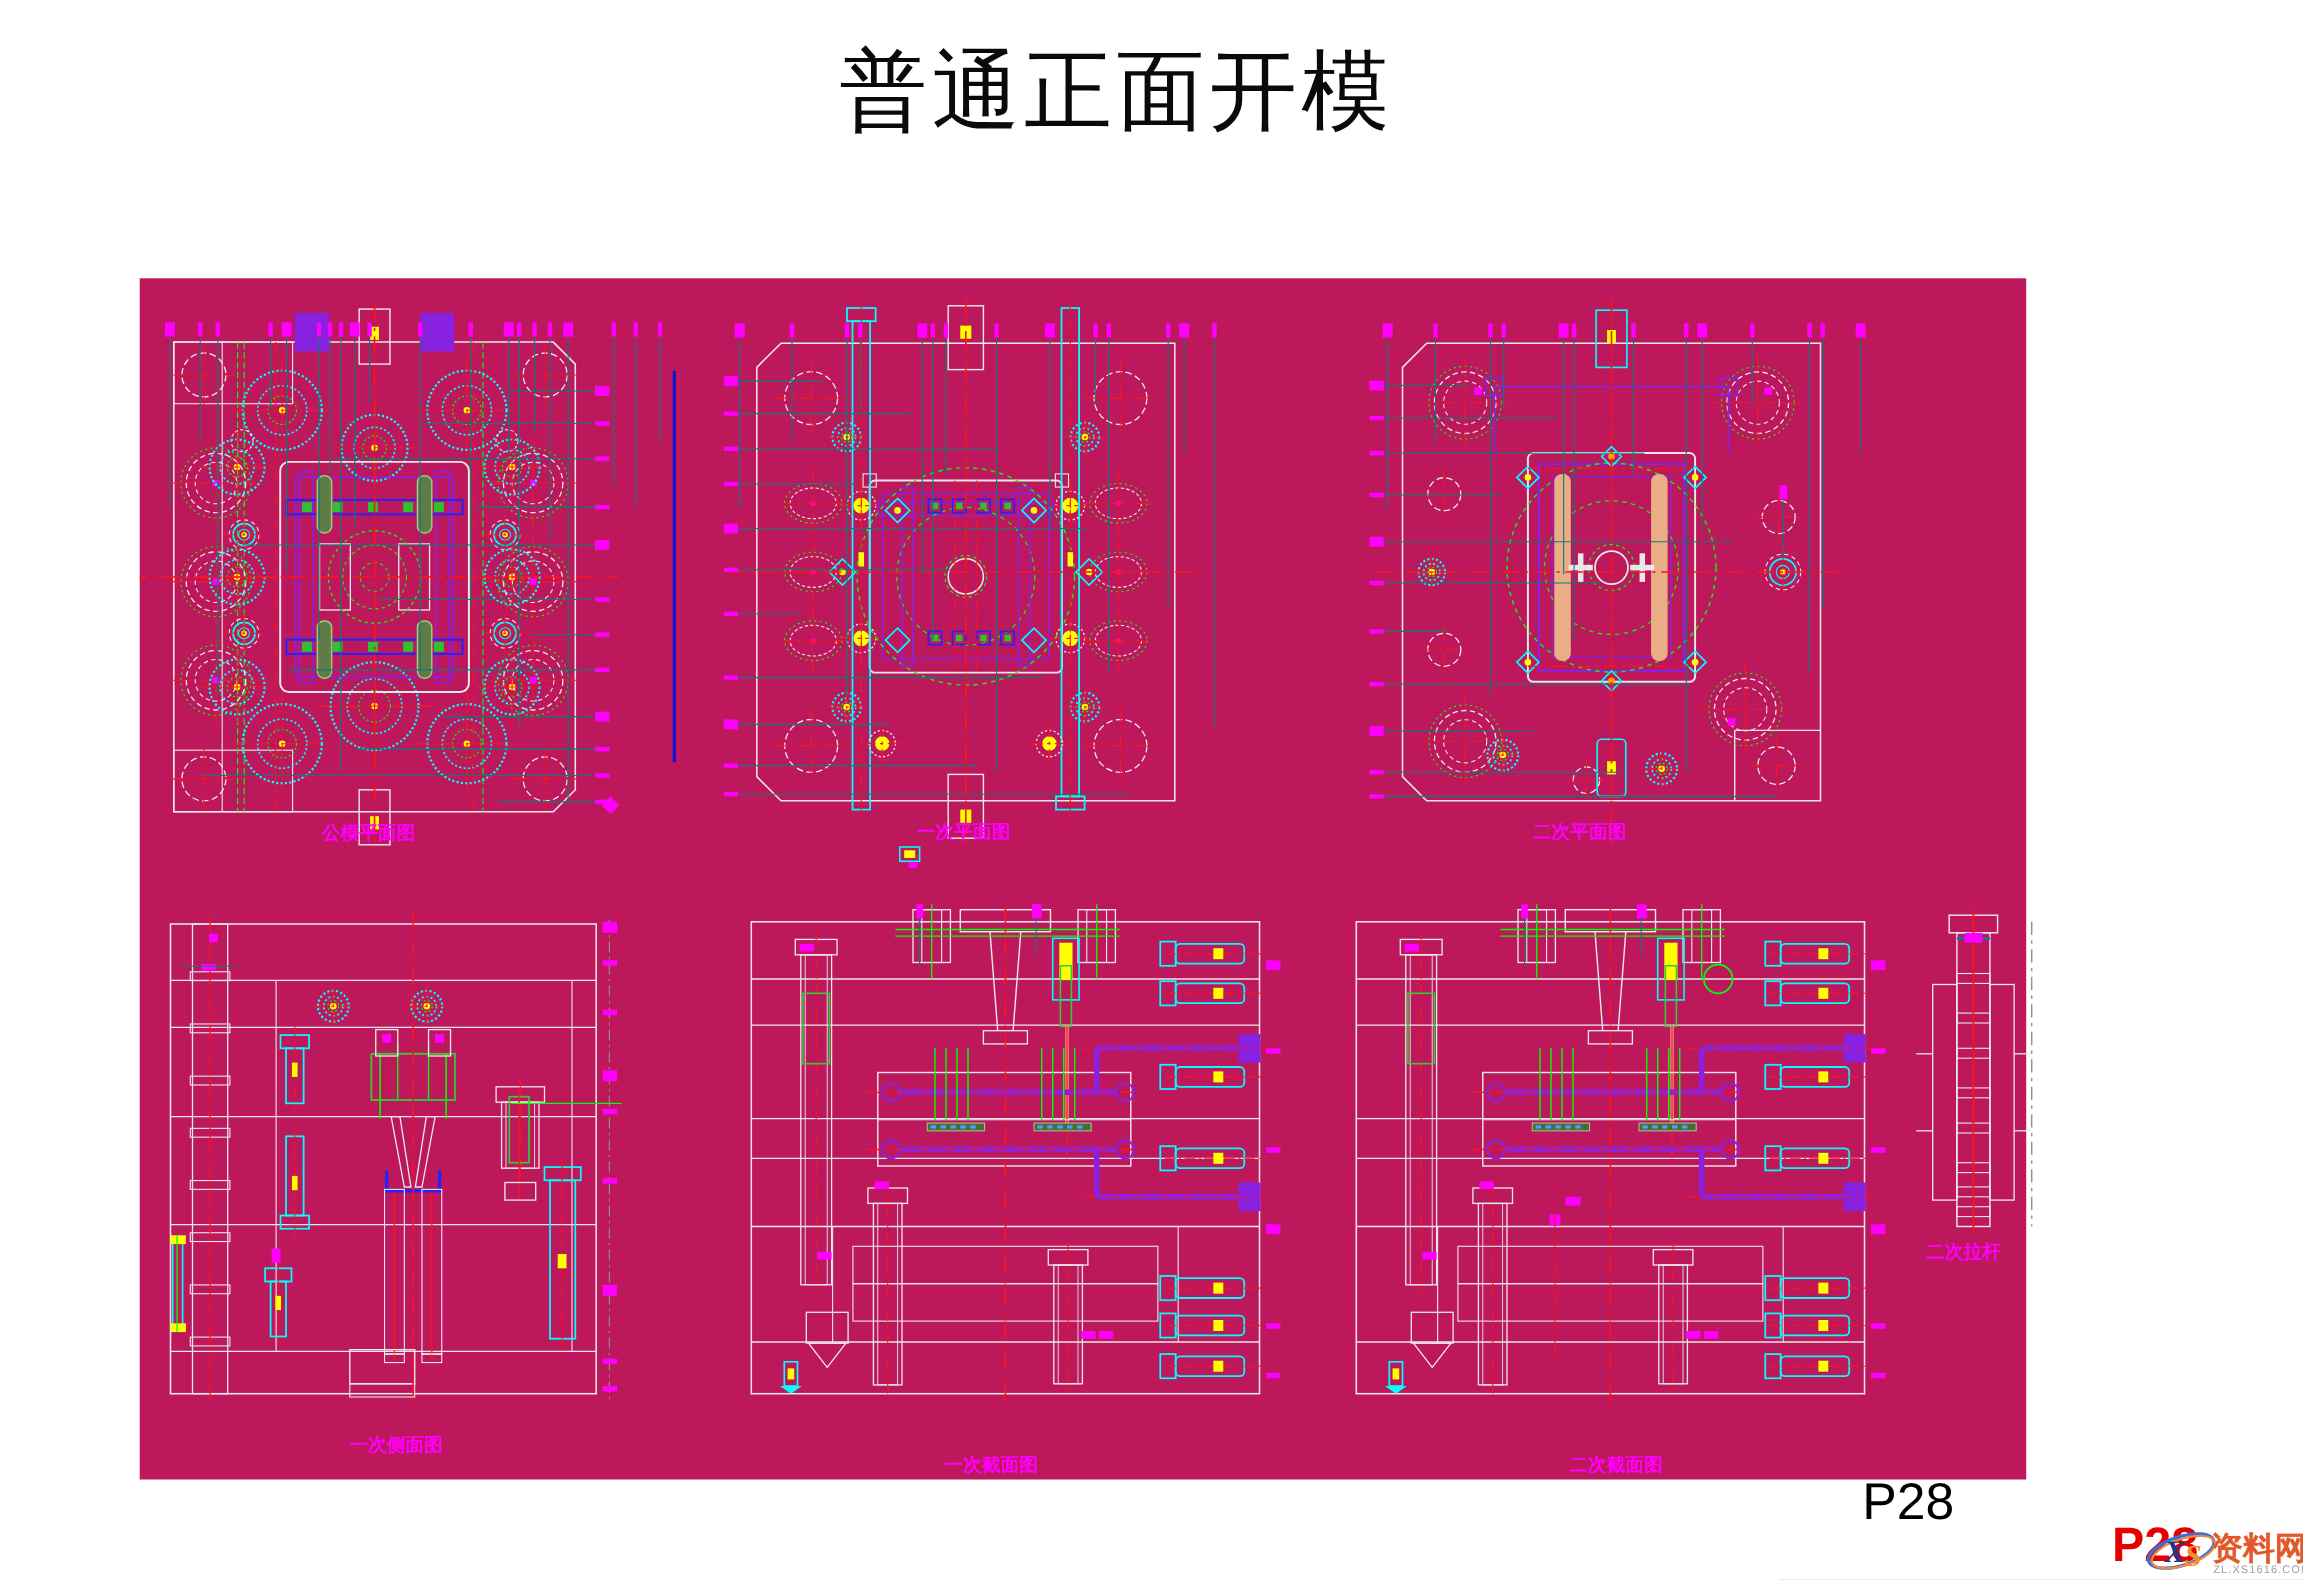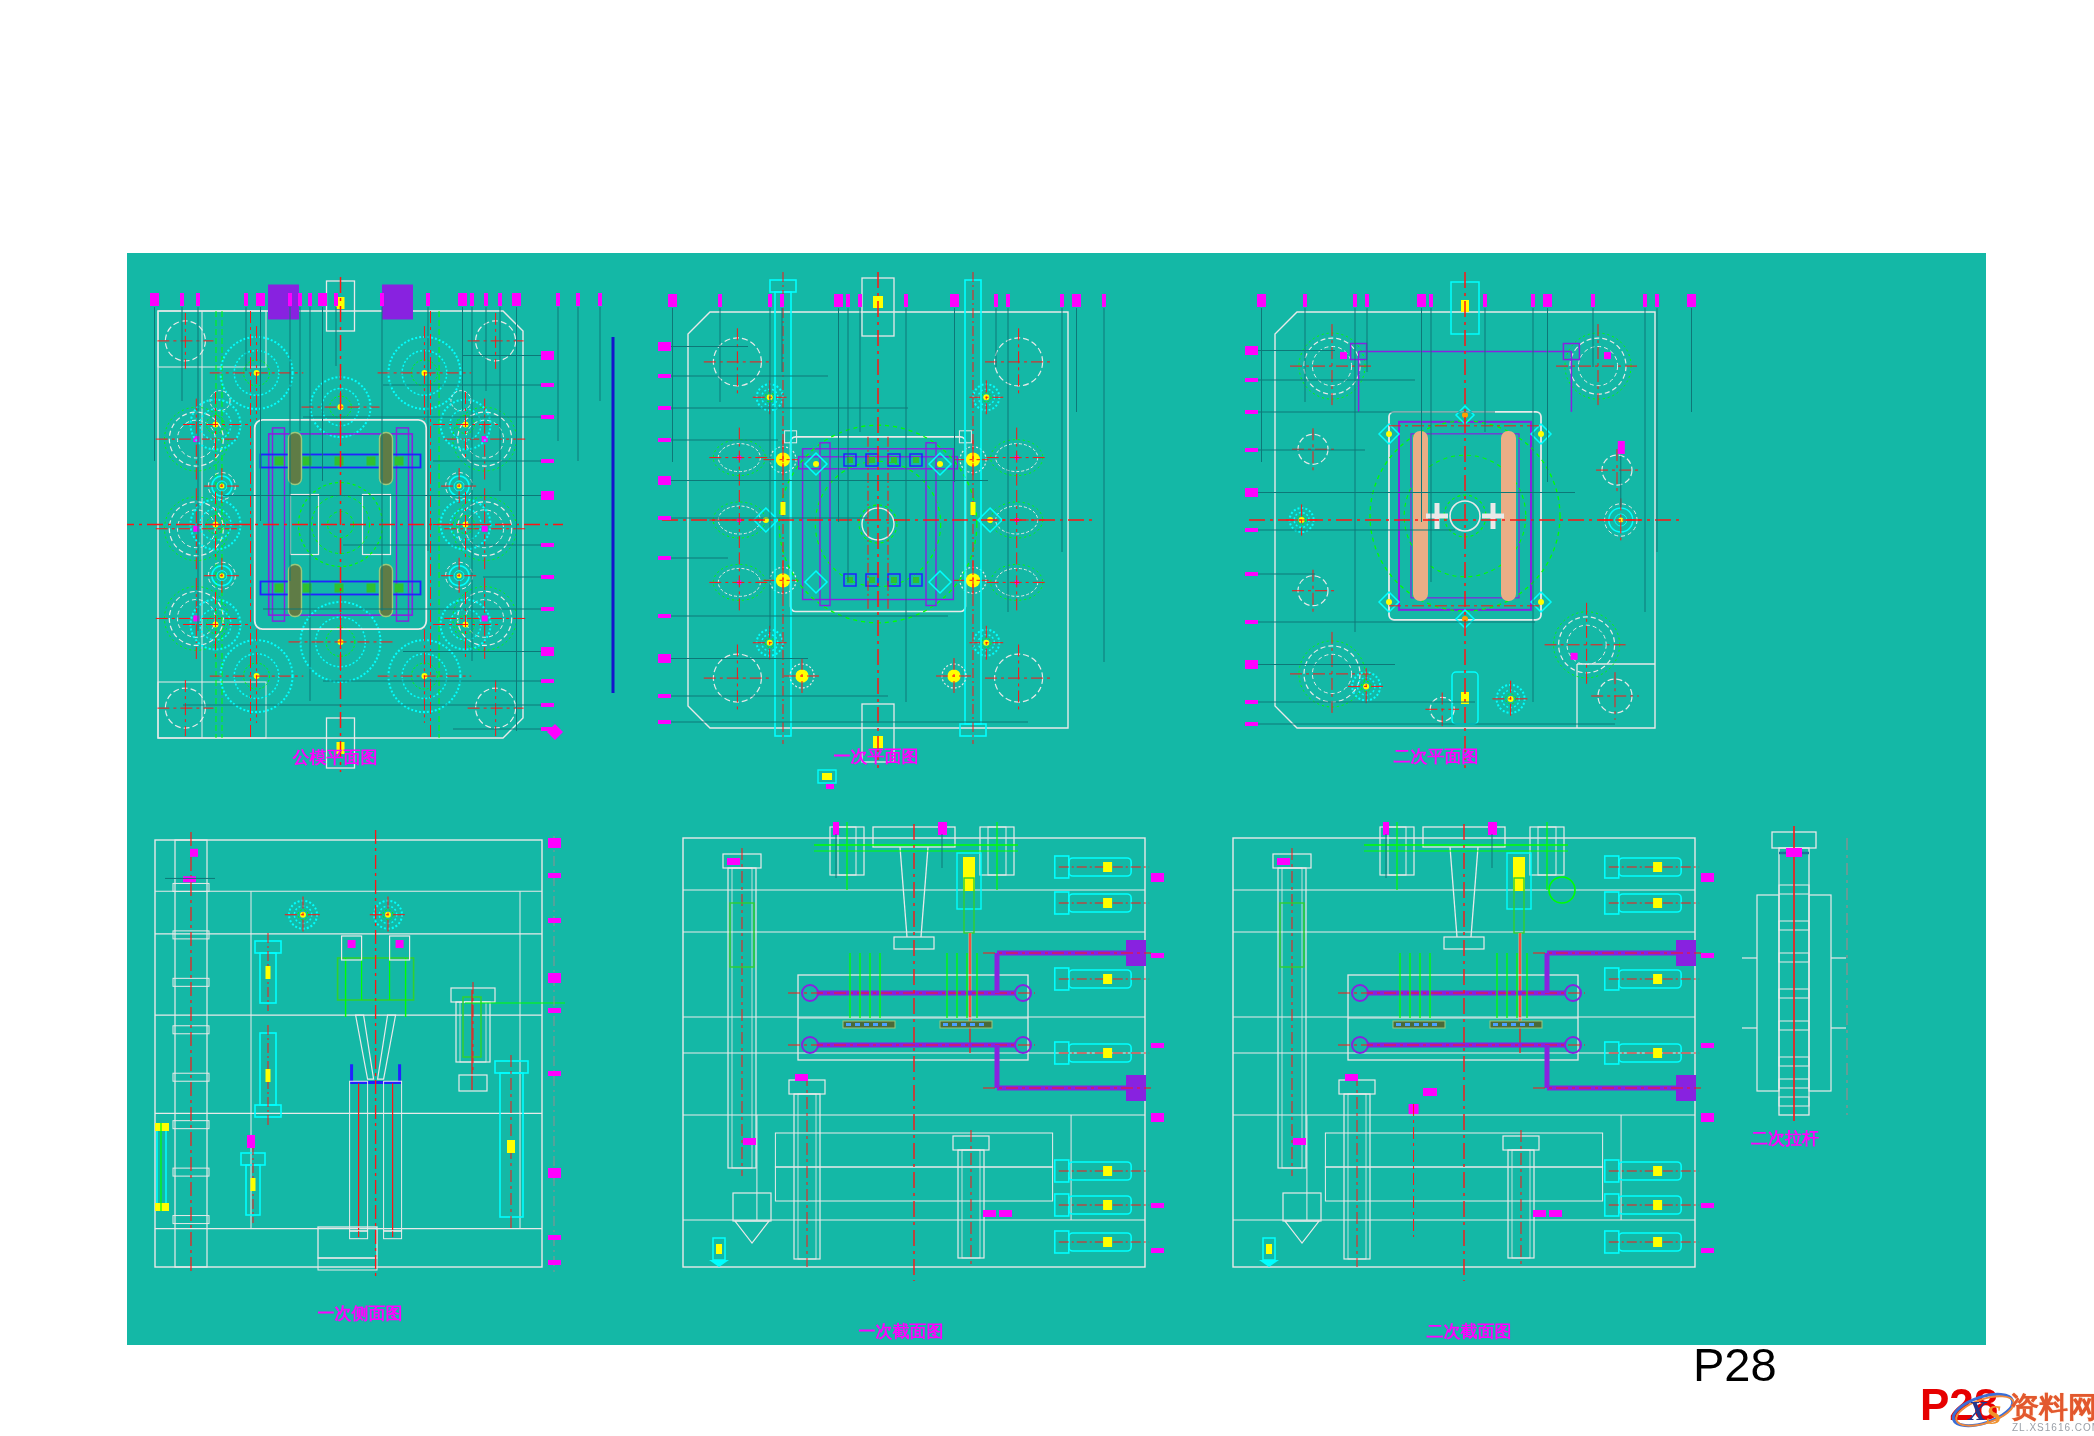--- a/index.html
+++ b/index.html
@@ -1,32 +1,33 @@
 <!DOCTYPE html>
 <html><head>
 <meta charset="utf-8">
 <style>
 *{margin:0;padding:0;box-sizing:border-box}
 html,body{width:2094px;height:1436px;background:#ffffff;font-family:"Liberation Sans",sans-serif;overflow:hidden}
 .page{position:relative;width:2094px;height:1436px;background:#fff}
 .title{position:absolute;left:0;top:30px;width:2030px;text-align:center;
   font-family:"Liberation Serif","DejaVu Serif",serif;font-size:80px;color:#0a0a0a;letter-spacing:4px;font-weight:400}
-.cad{position:absolute;left:127px;top:253px;width:1859px;height:1092px;background:#14b8a6}
+.cad{position:absolute;left:127px;top:253px;width:1715px;height:1092px;background:#be185d}
 .pnum{position:absolute;left:1693px;top:1337px;font-size:47px;color:#000;font-family:"Liberation Sans",sans-serif}
 .wm{position:absolute;left:1918px;top:1378px;width:176px;height:58px}
 .wm-p{position:absolute;left:2px;top:2px;font-size:44px;font-weight:bold;color:#e60000;font-family:"Liberation Sans",sans-serif}
 .wm-logo{position:absolute;left:30px;top:8px}
 .wm-site{position:absolute;left:92px;top:10px;font-size:29px;font-weight:bold;color:#e2582e;
   font-family:"Liberation Sans",sans-serif;text-shadow:0 0 1px #f4a26b;white-space:nowrap}
 .wm-url{position:absolute;left:94px;top:44px;font-size:10px;color:#9aa0a8;letter-spacing:1px;white-space:nowrap}
 </style>
 </head>
 <body>
 
 <div class="page">
+  <div class="title">普通正面开模</div>
   <div class="cad">
     <svg id="cad-svg" width="1760" height="1092">
         <line x1="486" y1="84" x2="486" y2="440" stroke="#1414cc" stroke-width="3"></line>
         <g>
           <path d="M31,58L376,58L396,78L396,465L376,485L31,485L31,58Z" stroke="#e9e9e9" fill="none" stroke-width="1.4"></path>
           <line x1="75" y1="58" x2="75" y2="485" stroke="#e9e9e9" stroke-width="1"></line>
           <rect x="31" y="58" width="108" height="56" stroke="#e9e9e9" stroke-width="1" fill="none"></rect>
           <rect x="31" y="429" width="108" height="56" stroke="#e9e9e9" stroke-width="1" fill="none"></rect>
           <line x1="89" y1="58" x2="89" y2="485" stroke="#00ff00" stroke-width="1" stroke-dasharray="6 3"></line>
           <line x1="95" y1="58" x2="95" y2="485" stroke="#00ff00" stroke-width="1" stroke-dasharray="6 3"></line>

